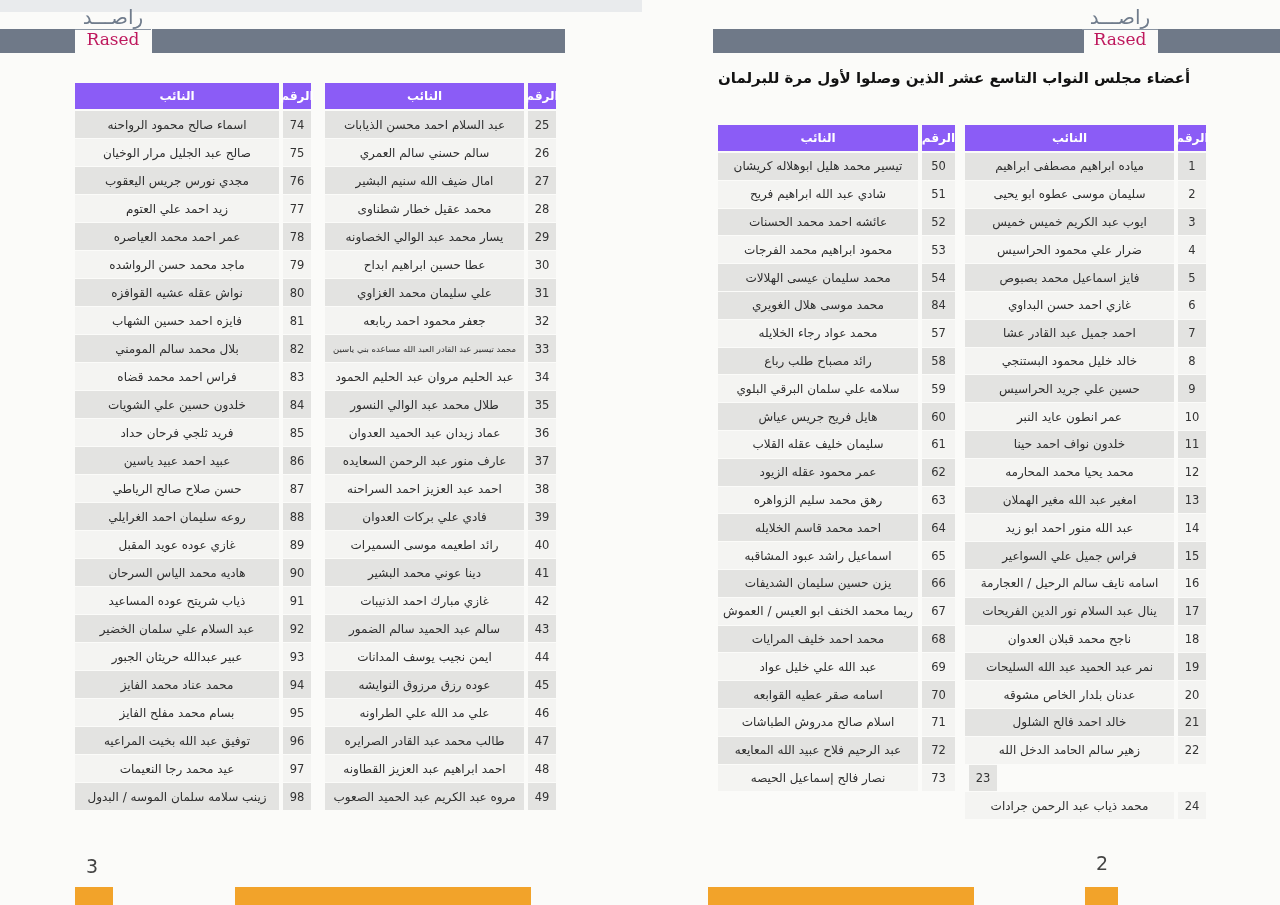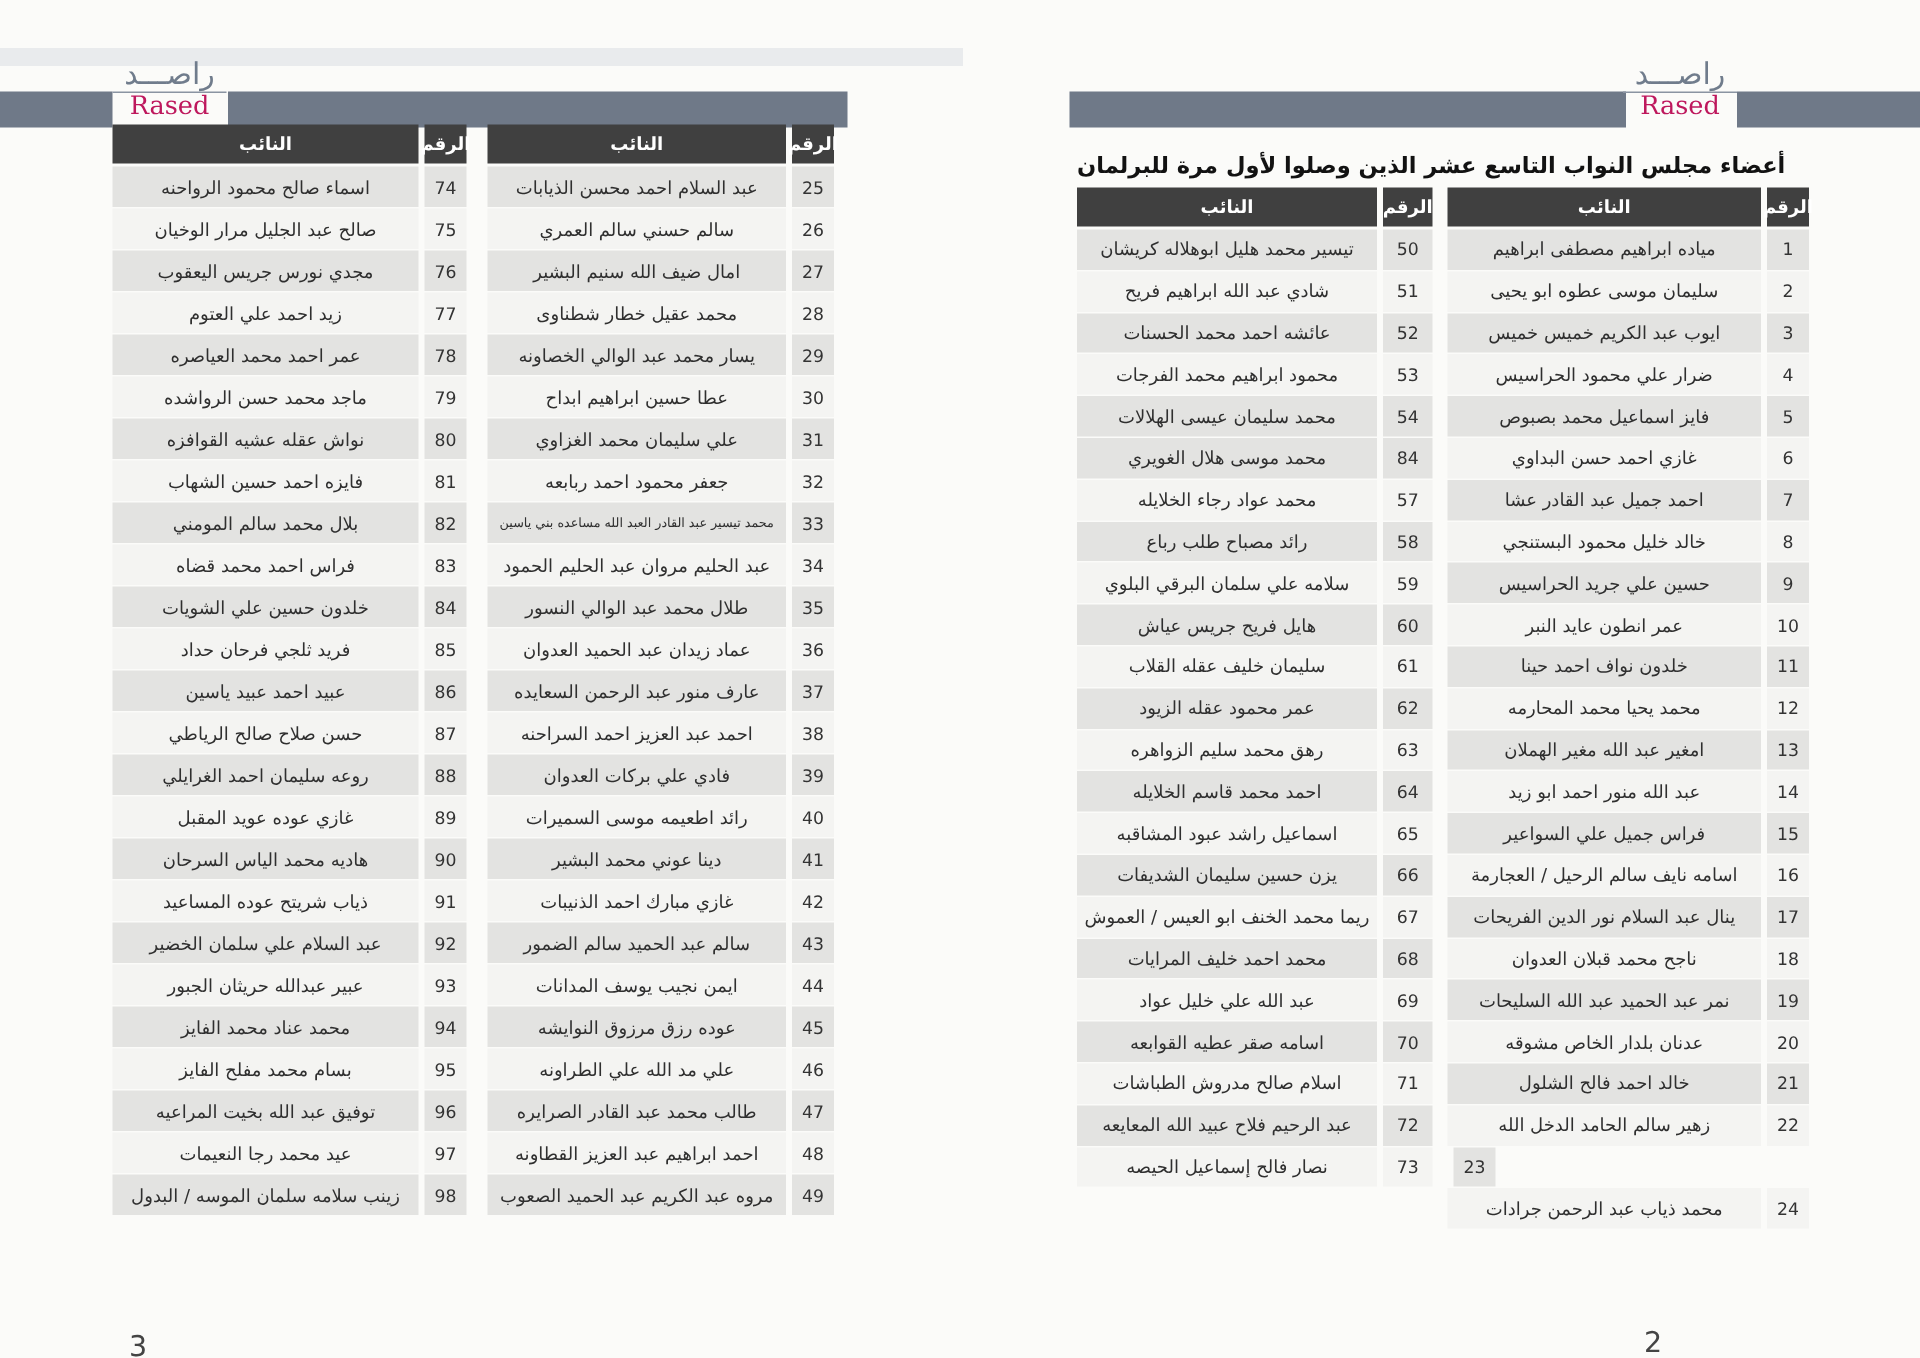--- a/index.html
+++ b/index.html
@@ -1,21 +1,21 @@
 <!DOCTYPE html>
 <html lang="ar"><head>
 <meta charset="utf-8">
 <style>
   html,body{margin:0;padding:0;}
   body{
     width:1280px;height:905px;position:relative;overflow:hidden;
     background:#fbfbf9;
     font-family:"DejaVu Sans",sans-serif;
   }
-  .abs{position:absolute;margin-top:32px;}
+  .abs{position:absolute;}
   .top-strip{left:0;top:0;width:642px;height:12px;background:#e9ebed;}
   .bar{background:#6f7988;height:24px;top:29px;}
   .bar-left-short{left:0;width:75px;}
   .bar-left-long{left:152px;width:413px;}
   .bar-right-long{left:713px;width:371px;}
   .bar-right-short{left:1158px;width:122px;}
   .logo{top:7px;width:76px;text-align:center;line-height:1;}
   .logo-left{left:75px;}
   .logo-right{left:1082px;}
   .logo-ar{font-size:20px;color:#707c8c;direction:rtl;border-bottom:1px solid #8a94a2;padding-bottom:2px;}
@@ -29,21 +29,21 @@
   .t1  {left:965px;top:125px;--name-w:209px;--num-w:28px;--row-h:26.8px;}
   .t50 {left:718px;top:125px;--name-w:200px;--num-w:33px;--row-h:26.8px;}
   .t25 {left:325px;top:83px; --name-w:199px;--num-w:28px;--row-h:27px;}
   .t74 {left:75px; top:83px; --name-w:204px;--num-w:28px;--row-h:27px;}
   .trow{display:flex;margin-bottom:1px;height:var(--row-h);}
   .thead{height:26px;margin-bottom:2px;}
   .cell{display:flex;align-items:center;justify-content:center;direction:rtl;}
   .cell.name{width:var(--name-w);}
   .cell.num{width:var(--num-w);font-size:11.5px;color:#333;}
   .gutter{width:4px;}
-  .thead .cell{background:#404040;color:#ffffff;font-weight:bold;font-size:12px;}
+  .thead .cell{background:#8b5cf6;color:#ffffff;font-weight:bold;font-size:12px;}
   .trow.odd  .cell{background:#e3e3e1;}
   .trow.even .cell{background:#f4f4f2;}
   .cell.name span{font-size:12px;color:#2f2f2f;white-space:nowrap;}
   .pageno{font-size:19px;color:#444444;}
   .pageno-left{left:86px;top:855px;}
   .pageno-right{left:1096px;top:852px;}
   .obar{background:#f2a32a;height:18px;top:887px;}
   .o-left-small{left:75px;width:38px;}
   .o-left-long{left:235px;width:296px;}
   .o-right-long{left:708px;width:266px;}

